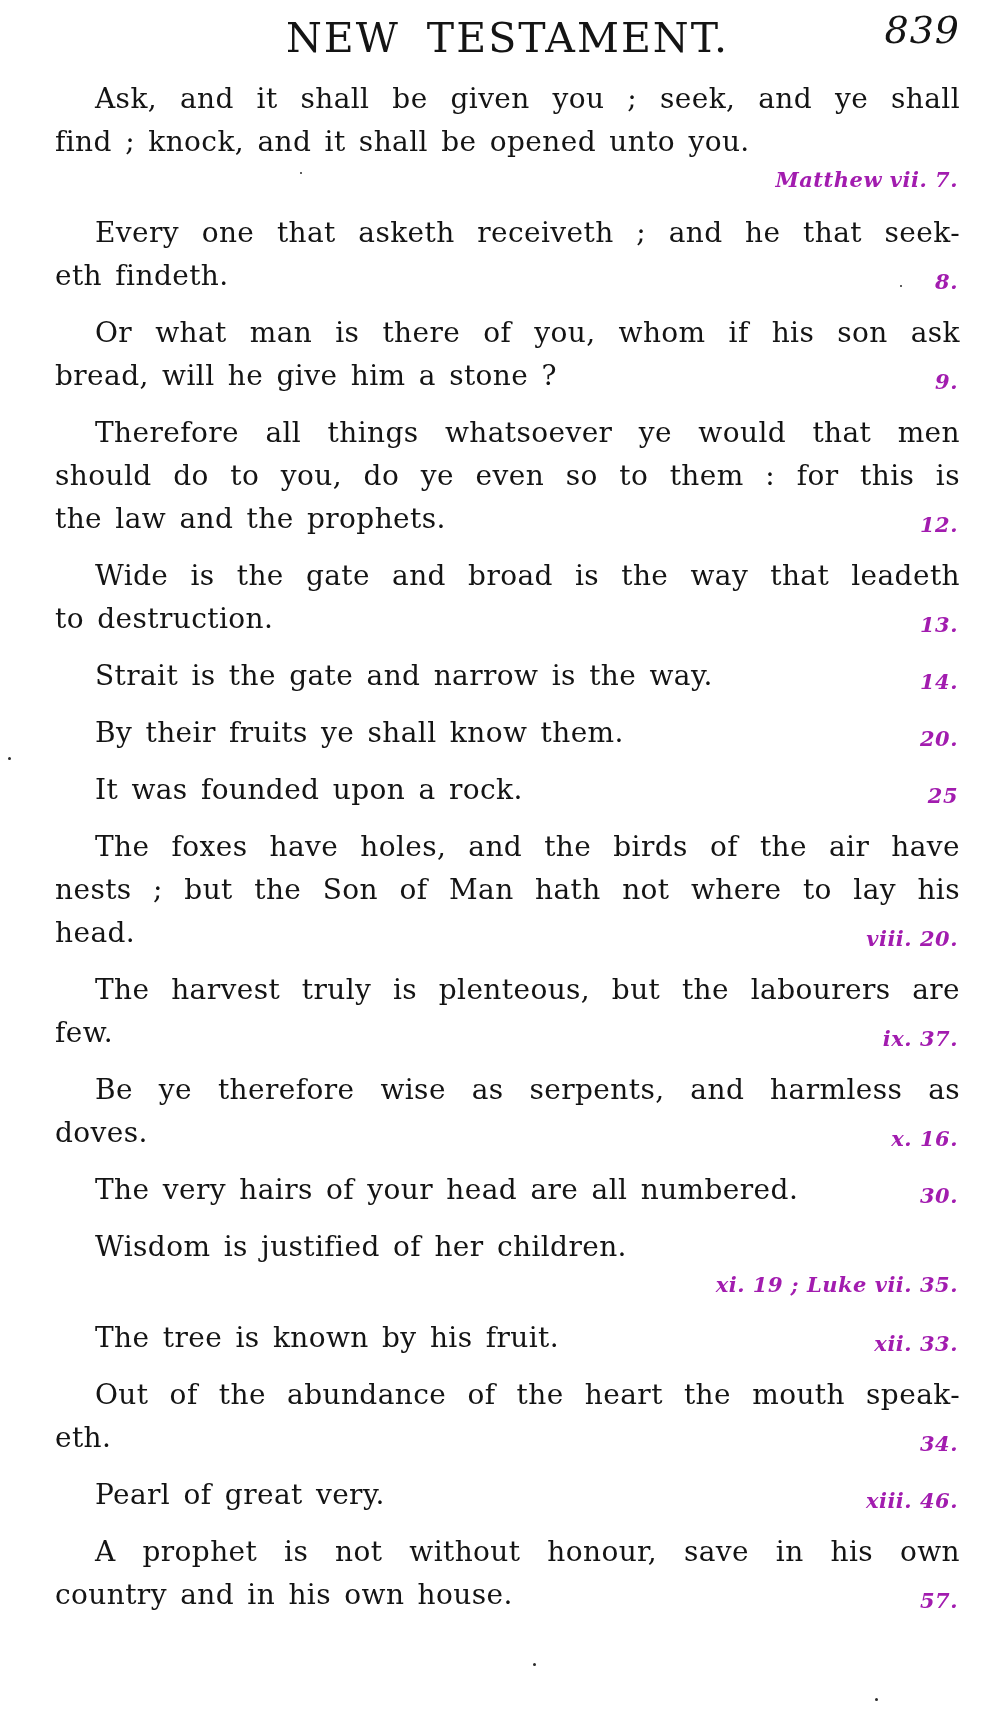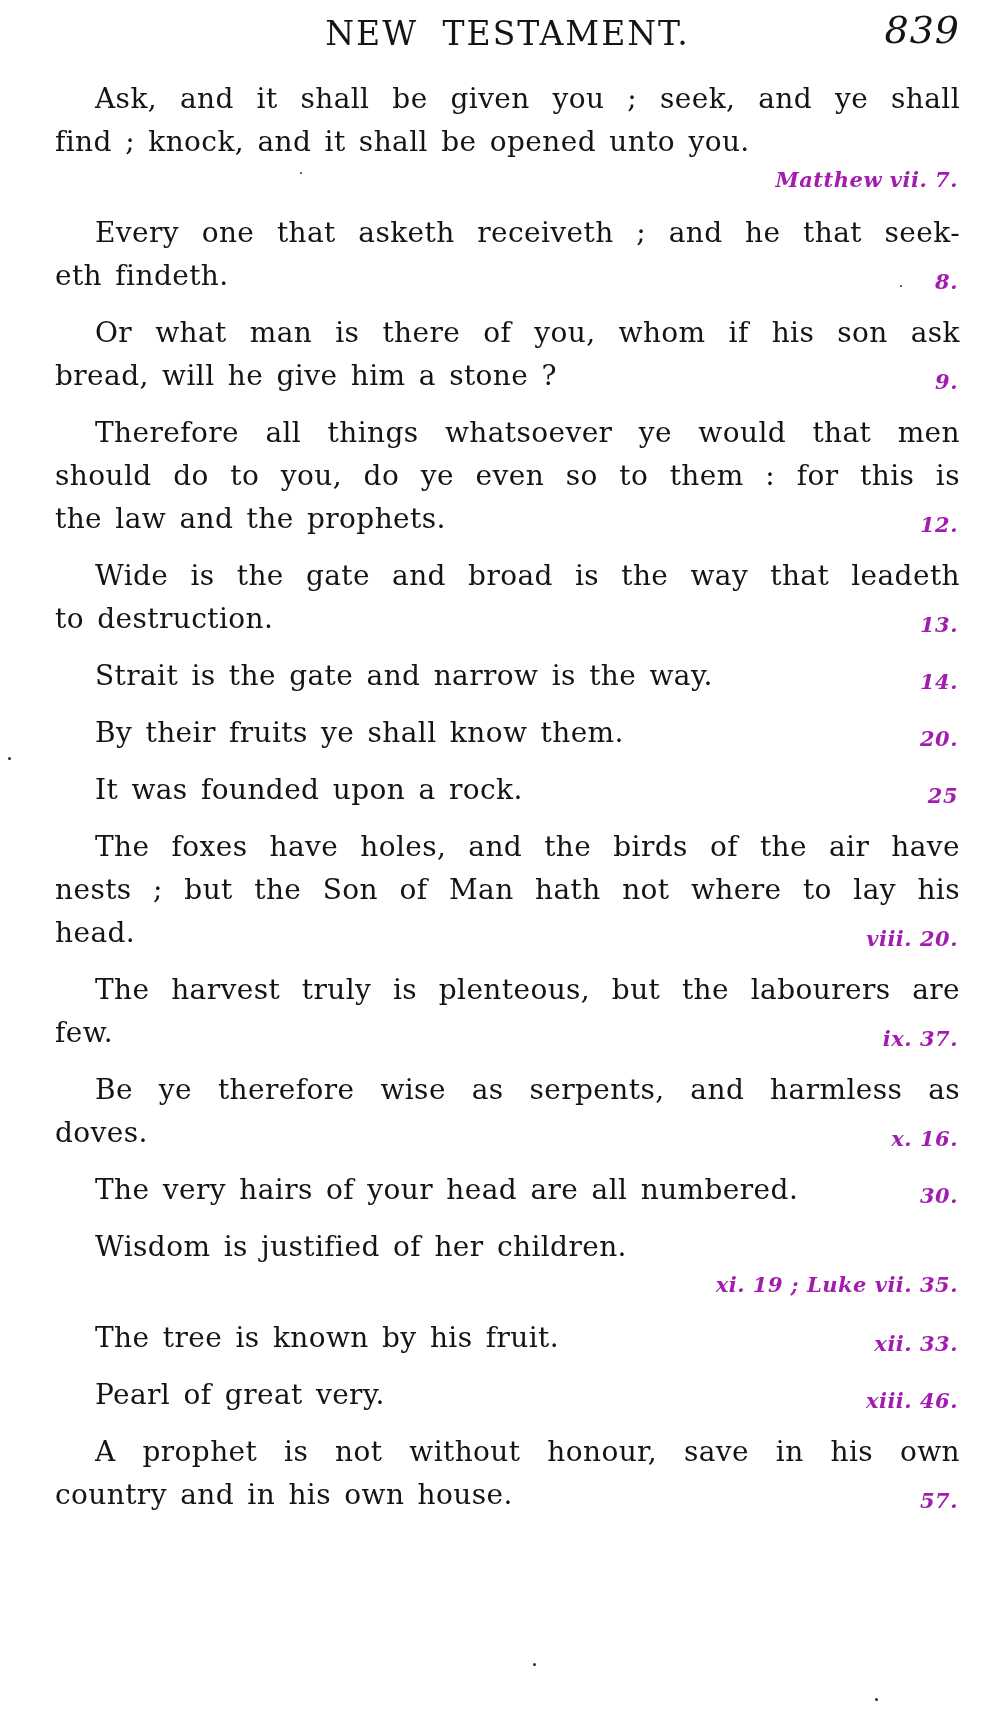--- a/index.html
+++ b/index.html
@@ -19,21 +19,21 @@
   .running-head {
     position: absolute;
     top: 14px;
     left: 55px;
     right: 40px;
     height: 44px;
   }
   .head-title {
     display: block;
     text-align: center;
-    font-size: 33px;
+    font-size: 41px;
     letter-spacing: 2px;
     word-spacing: 12px;
     white-space: nowrap;
   }
   .page-number {
     position: absolute;
     right: 0;
     top: -6px;
     font-size: 38px;
     letter-spacing: 1px;
@@ -157,20 +157,25 @@
       </div>
       <div class="entry">
         <div class="line first last">Wisdom is justified of her children.</div>
         <span class="ref own-line">xi. 19 ; Luke vii. 35.</span>
       </div>
       <div class="entry">
         <div class="line first last">The tree is known by his fruit.</div>
         <span class="ref inline">xii. 33.</span>
       </div>
       <div class="entry">
+        <div class="line first">Out of the abundance of the heart the mouth speak-</div>
+        <div class="line last">eth.</div>
+        <span class="ref inline">34.</span>
+      </div>
+      <div class="entry">
         <div class="line first last">Pearl of great very.</div>
         <span class="ref inline">xiii. 46.</span>
       </div>
       <div class="entry">
         <div class="line first">A prophet is not without honour, save in his own</div>
         <div class="line last">country and in his own house.</div>
         <span class="ref inline">57.</span>
       </div>
     </div>
 </main>

